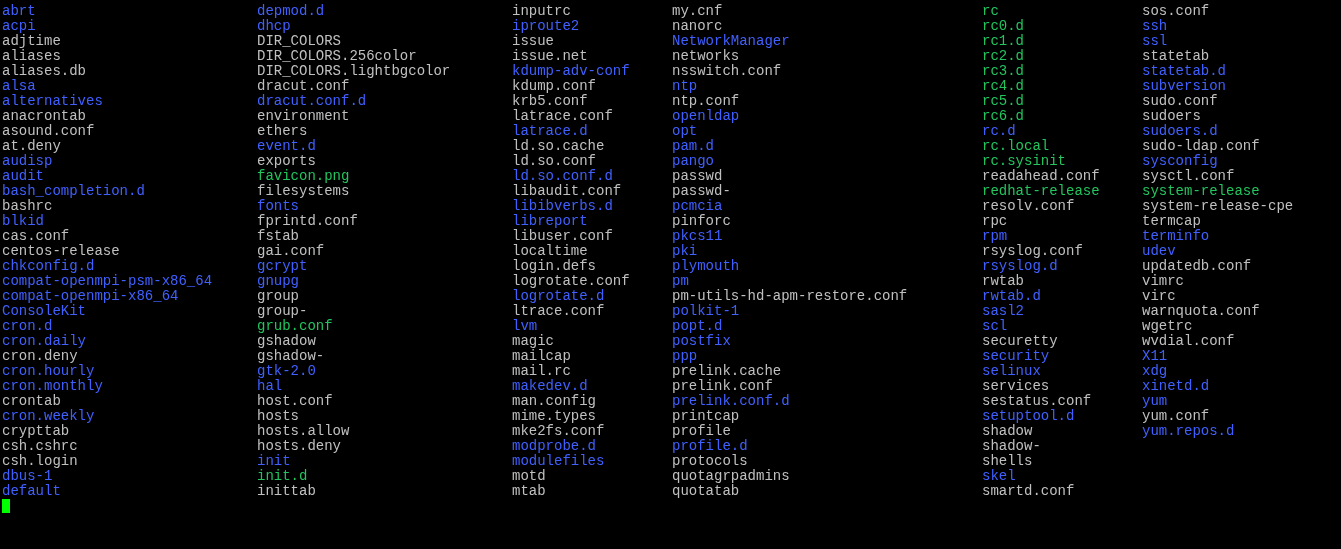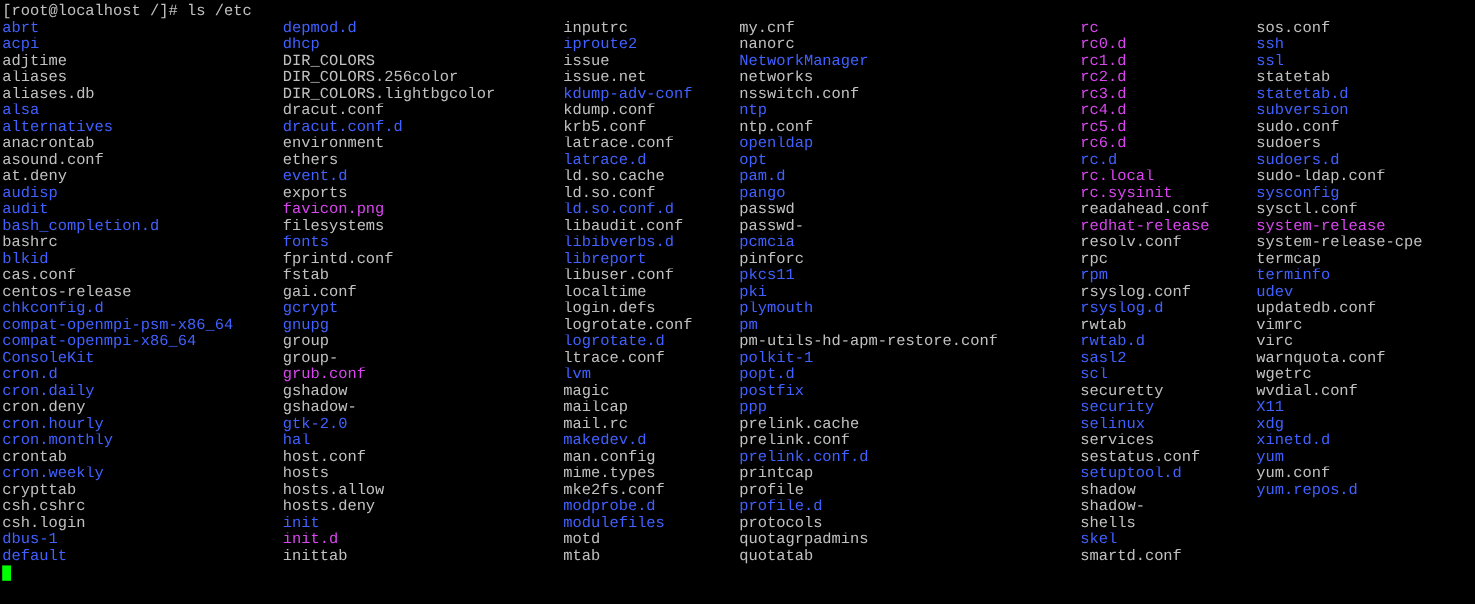--- a/index.html
+++ b/index.html
@@ -8,23 +8,22 @@
 .ls-grid{white-space:pre}
 .row{height:15px}
 .cell{display:inline-block;vertical-align:top;overflow:hidden}
 .c0{width:255px}
 .c1{width:255px}
 .c2{width:160px}
 .c3{width:310px}
 .c4{width:160px}
 .c5{width:201px}
 .dir{color:#4060ff}
-.link{color:#d946ef}
+.link{color:#22c55e}
 .file{color:#c0c0c0}
 .cursor{display:inline-block;width:8px;height:14px;background:#00ff00}
 </style>
 </head>
 <body>
 <div class="terminal">
-<div class="prompt"><span>[root@localhost /]# ls /etc</span></div>
 <div class="ls-grid" id="grid"><div class="row"><span class="cell c0 dir">abrt</span><span class="cell c1 dir">depmod.d</span><span class="cell c2 file">inputrc</span><span class="cell c3 file">my.cnf</span><span class="cell c4 link">rc</span><span class="cell c5 file">sos.conf</span></div><div class="row"><span class="cell c0 dir">acpi</span><span class="cell c1 dir">dhcp</span><span class="cell c2 dir">iproute2</span><span class="cell c3 file">nanorc</span><span class="cell c4 link">rc0.d</span><span class="cell c5 dir">ssh</span></div><div class="row"><span class="cell c0 file">adjtime</span><span class="cell c1 file">DIR_COLORS</span><span class="cell c2 file">issue</span><span class="cell c3 dir">NetworkManager</span><span class="cell c4 link">rc1.d</span><span class="cell c5 dir">ssl</span></div><div class="row"><span class="cell c0 file">aliases</span><span class="cell c1 file">DIR_COLORS.256color</span><span class="cell c2 file">issue.net</span><span class="cell c3 file">networks</span><span class="cell c4 link">rc2.d</span><span class="cell c5 file">statetab</span></div><div class="row"><span class="cell c0 file">aliases.db</span><span class="cell c1 file">DIR_COLORS.lightbgcolor</span><span class="cell c2 dir">kdump-adv-conf</span><span class="cell c3 file">nsswitch.conf</span><span class="cell c4 link">rc3.d</span><span class="cell c5 dir">statetab.d</span></div><div class="row"><span class="cell c0 dir">alsa</span><span class="cell c1 file">dracut.conf</span><span class="cell c2 file">kdump.conf</span><span class="cell c3 dir">ntp</span><span class="cell c4 link">rc4.d</span><span class="cell c5 dir">subversion</span></div><div class="row"><span class="cell c0 dir">alternatives</span><span class="cell c1 dir">dracut.conf.d</span><span class="cell c2 file">krb5.conf</span><span class="cell c3 file">ntp.conf</span><span class="cell c4 link">rc5.d</span><span class="cell c5 file">sudo.conf</span></div><div class="row"><span class="cell c0 file">anacrontab</span><span class="cell c1 file">environment</span><span class="cell c2 file">latrace.conf</span><span class="cell c3 dir">openldap</span><span class="cell c4 link">rc6.d</span><span class="cell c5 file">sudoers</span></div><div class="row"><span class="cell c0 file">asound.conf</span><span class="cell c1 file">ethers</span><span class="cell c2 dir">latrace.d</span><span class="cell c3 dir">opt</span><span class="cell c4 dir">rc.d</span><span class="cell c5 dir">sudoers.d</span></div><div class="row"><span class="cell c0 file">at.deny</span><span class="cell c1 dir">event.d</span><span class="cell c2 file">ld.so.cache</span><span class="cell c3 dir">pam.d</span><span class="cell c4 link">rc.local</span><span class="cell c5 file">sudo-ldap.conf</span></div><div class="row"><span class="cell c0 dir">audisp</span><span class="cell c1 file">exports</span><span class="cell c2 file">ld.so.conf</span><span class="cell c3 dir">pango</span><span class="cell c4 link">rc.sysinit</span><span class="cell c5 dir">sysconfig</span></div><div class="row"><span class="cell c0 dir">audit</span><span class="cell c1 link">favicon.png</span><span class="cell c2 dir">ld.so.conf.d</span><span class="cell c3 file">passwd</span><span class="cell c4 file">readahead.conf</span><span class="cell c5 file">sysctl.conf</span></div><div class="row"><span class="cell c0 dir">bash_completion.d</span><span class="cell c1 file">filesystems</span><span class="cell c2 file">libaudit.conf</span><span class="cell c3 file">passwd-</span><span class="cell c4 link">redhat-release</span><span class="cell c5 link">system-release</span></div><div class="row"><span class="cell c0 file">bashrc</span><span class="cell c1 dir">fonts</span><span class="cell c2 dir">libibverbs.d</span><span class="cell c3 dir">pcmcia</span><span class="cell c4 file">resolv.conf</span><span class="cell c5 file">system-release-cpe</span></div><div class="row"><span class="cell c0 dir">blkid</span><span class="cell c1 file">fprintd.conf</span><span class="cell c2 dir">libreport</span><span class="cell c3 file">pinforc</span><span class="cell c4 file">rpc</span><span class="cell c5 file">termcap</span></div><div class="row"><span class="cell c0 file">cas.conf</span><span class="cell c1 file">fstab</span><span class="cell c2 file">libuser.conf</span><span class="cell c3 dir">pkcs11</span><span class="cell c4 dir">rpm</span><span class="cell c5 dir">terminfo</span></div><div class="row"><span class="cell c0 file">centos-release</span><span class="cell c1 file">gai.conf</span><span class="cell c2 file">localtime</span><span class="cell c3 dir">pki</span><span class="cell c4 file">rsyslog.conf</span><span class="cell c5 dir">udev</span></div><div class="row"><span class="cell c0 dir">chkconfig.d</span><span class="cell c1 dir">gcrypt</span><span class="cell c2 file">login.defs</span><span class="cell c3 dir">plymouth</span><span class="cell c4 dir">rsyslog.d</span><span class="cell c5 file">updatedb.conf</span></div><div class="row"><span class="cell c0 dir">compat-openmpi-psm-x86_64</span><span class="cell c1 dir">gnupg</span><span class="cell c2 file">logrotate.conf</span><span class="cell c3 dir">pm</span><span class="cell c4 file">rwtab</span><span class="cell c5 file">vimrc</span></div><div class="row"><span class="cell c0 dir">compat-openmpi-x86_64</span><span class="cell c1 file">group</span><span class="cell c2 dir">logrotate.d</span><span class="cell c3 file">pm-utils-hd-apm-restore.conf</span><span class="cell c4 dir">rwtab.d</span><span class="cell c5 file">virc</span></div><div class="row"><span class="cell c0 dir">ConsoleKit</span><span class="cell c1 file">group-</span><span class="cell c2 file">ltrace.conf</span><span class="cell c3 dir">polkit-1</span><span class="cell c4 dir">sasl2</span><span class="cell c5 file">warnquota.conf</span></div><div class="row"><span class="cell c0 dir">cron.d</span><span class="cell c1 link">grub.conf</span><span class="cell c2 dir">lvm</span><span class="cell c3 dir">popt.d</span><span class="cell c4 dir">scl</span><span class="cell c5 file">wgetrc</span></div><div class="row"><span class="cell c0 dir">cron.daily</span><span class="cell c1 file">gshadow</span><span class="cell c2 file">magic</span><span class="cell c3 dir">postfix</span><span class="cell c4 file">securetty</span><span class="cell c5 file">wvdial.conf</span></div><div class="row"><span class="cell c0 file">cron.deny</span><span class="cell c1 file">gshadow-</span><span class="cell c2 file">mailcap</span><span class="cell c3 dir">ppp</span><span class="cell c4 dir">security</span><span class="cell c5 dir">X11</span></div><div class="row"><span class="cell c0 dir">cron.hourly</span><span class="cell c1 dir">gtk-2.0</span><span class="cell c2 file">mail.rc</span><span class="cell c3 file">prelink.cache</span><span class="cell c4 dir">selinux</span><span class="cell c5 dir">xdg</span></div><div class="row"><span class="cell c0 dir">cron.monthly</span><span class="cell c1 dir">hal</span><span class="cell c2 dir">makedev.d</span><span class="cell c3 file">prelink.conf</span><span class="cell c4 file">services</span><span class="cell c5 dir">xinetd.d</span></div><div class="row"><span class="cell c0 file">crontab</span><span class="cell c1 file">host.conf</span><span class="cell c2 file">man.config</span><span class="cell c3 dir">prelink.conf.d</span><span class="cell c4 file">sestatus.conf</span><span class="cell c5 dir">yum</span></div><div class="row"><span class="cell c0 dir">cron.weekly</span><span class="cell c1 file">hosts</span><span class="cell c2 file">mime.types</span><span class="cell c3 file">printcap</span><span class="cell c4 dir">setuptool.d</span><span class="cell c5 file">yum.conf</span></div><div class="row"><span class="cell c0 file">crypttab</span><span class="cell c1 file">hosts.allow</span><span class="cell c2 file">mke2fs.conf</span><span class="cell c3 file">profile</span><span class="cell c4 file">shadow</span><span class="cell c5 dir">yum.repos.d</span></div><div class="row"><span class="cell c0 file">csh.cshrc</span><span class="cell c1 file">hosts.deny</span><span class="cell c2 dir">modprobe.d</span><span class="cell c3 dir">profile.d</span><span class="cell c4 file">shadow-</span><span class="cell c5"></span></div><div class="row"><span class="cell c0 file">csh.login</span><span class="cell c1 dir">init</span><span class="cell c2 dir">modulefiles</span><span class="cell c3 file">protocols</span><span class="cell c4 file">shells</span><span class="cell c5"></span></div><div class="row"><span class="cell c0 dir">dbus-1</span><span class="cell c1 link">init.d</span><span class="cell c2 file">motd</span><span class="cell c3 file">quotagrpadmins</span><span class="cell c4 dir">skel</span><span class="cell c5"></span></div><div class="row"><span class="cell c0 dir">default</span><span class="cell c1 file">inittab</span><span class="cell c2 file">mtab</span><span class="cell c3 file">quotatab</span><span class="cell c4 file">smartd.conf</span><span class="cell c5"></span></div></div>
 <div><span class="cursor"></span></div>
 </div>
 
 </body></html>

